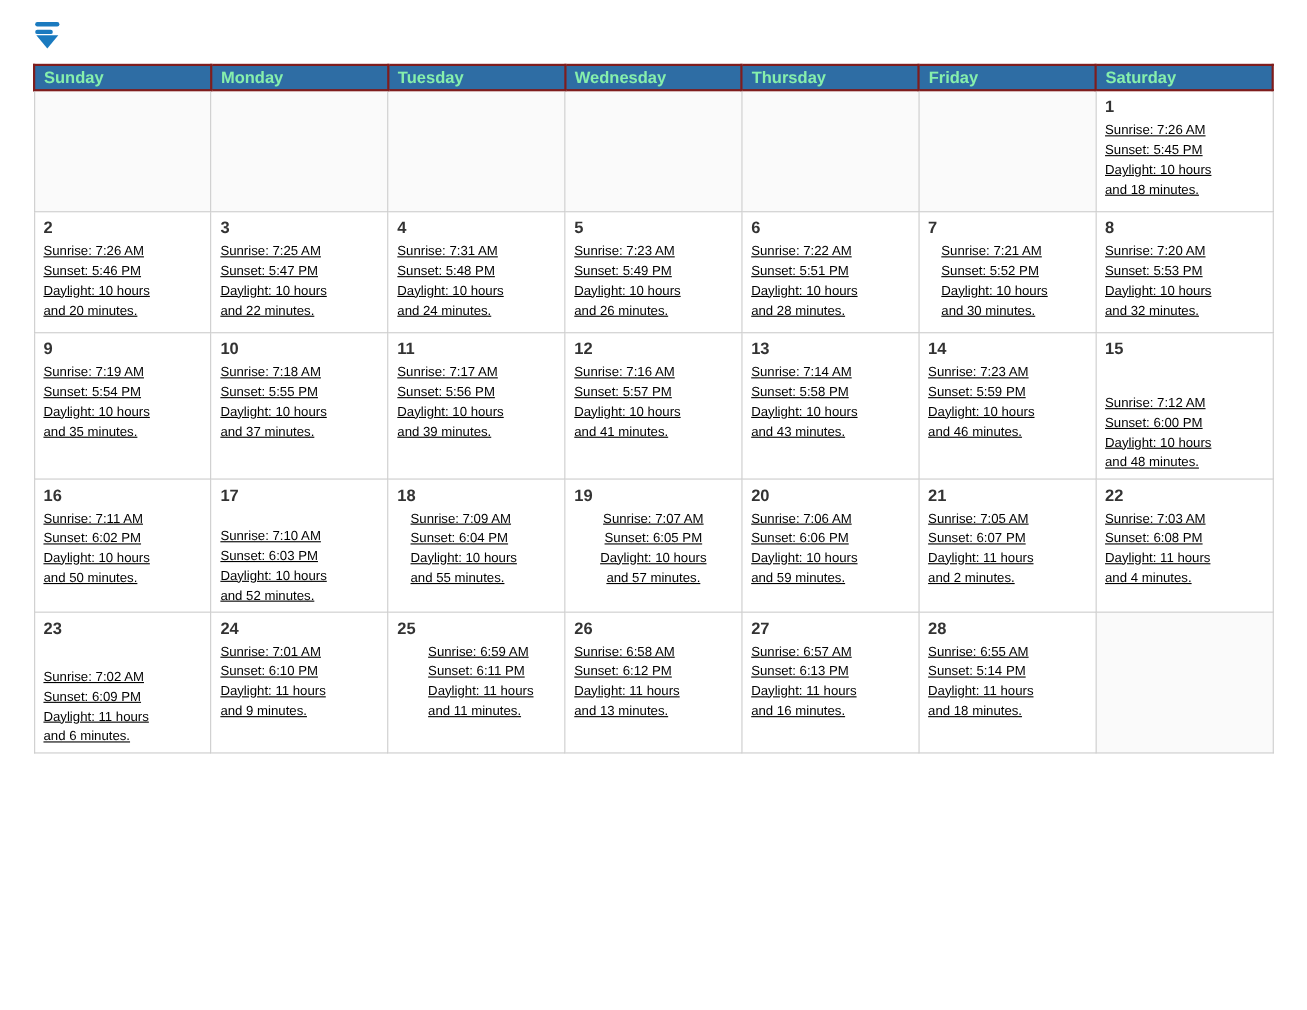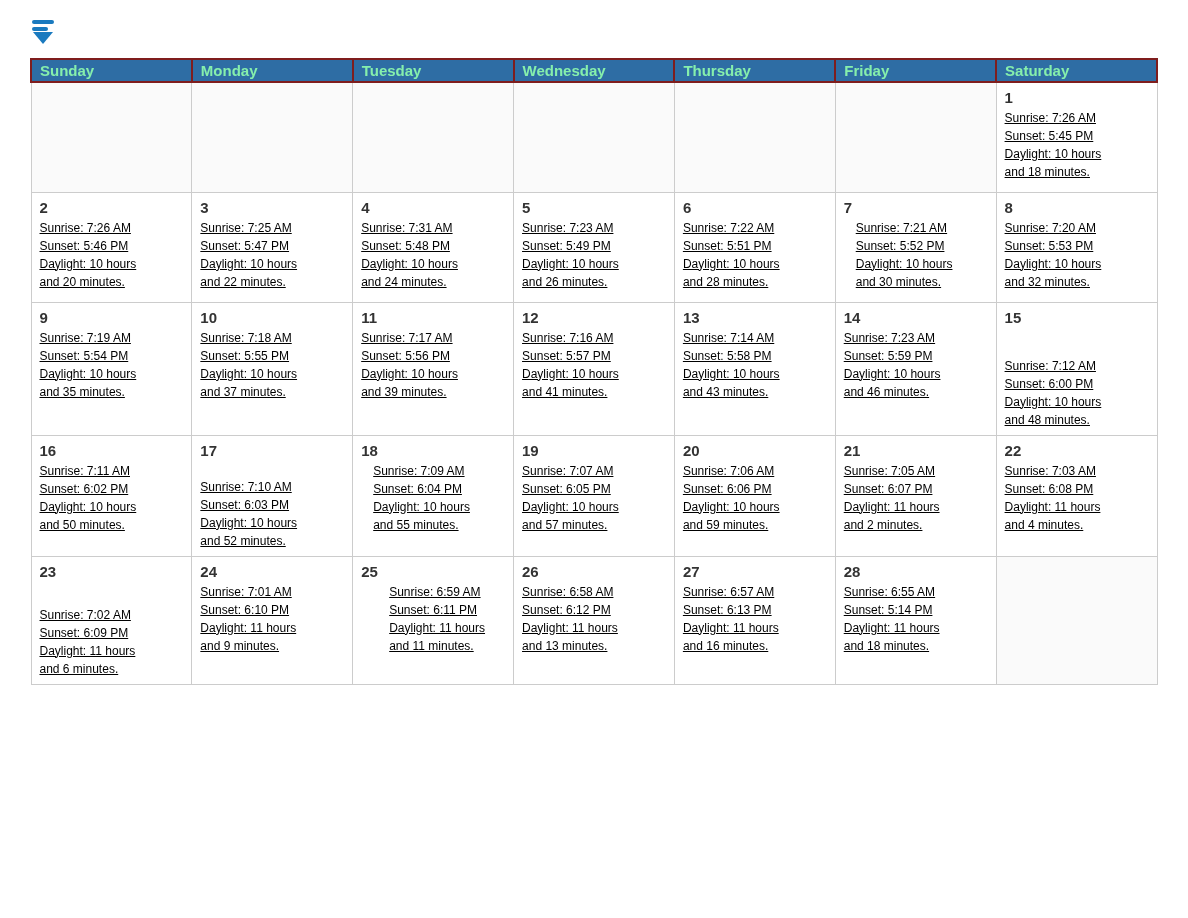--- a/index.html
+++ b/index.html
@@ -290,21 +290,21 @@
         </td>
         <td>
           <span class="day-num">18</span>
           <div class="day-info" style="white-space: pre-line; margin-left: 12px;">Sunrise: 7:09 AM
 Sunset: 6:04 PM
 Daylight: 10 hours
 and 55 minutes.</div>
         </td>
         <td>
           <span class="day-num">19</span>
-          <div class="day-info" style="white-space: pre-line;">Sunrise: 7:07 AM
+          <div class="day-info" style="white-space: pre-line; text-align: center;">Sunrise: 7:07 AM
 Sunset: 6:05 PM
 Daylight: 10 hours
 and 57 minutes.</div>
         </td>
         <td>
           <span class="day-num">20</span>
           <div class="day-info" style="white-space: pre-line;">Sunrise: 7:06 AM
 Sunset: 6:06 PM
 Daylight: 10 hours
 and 59 minutes.</div>

